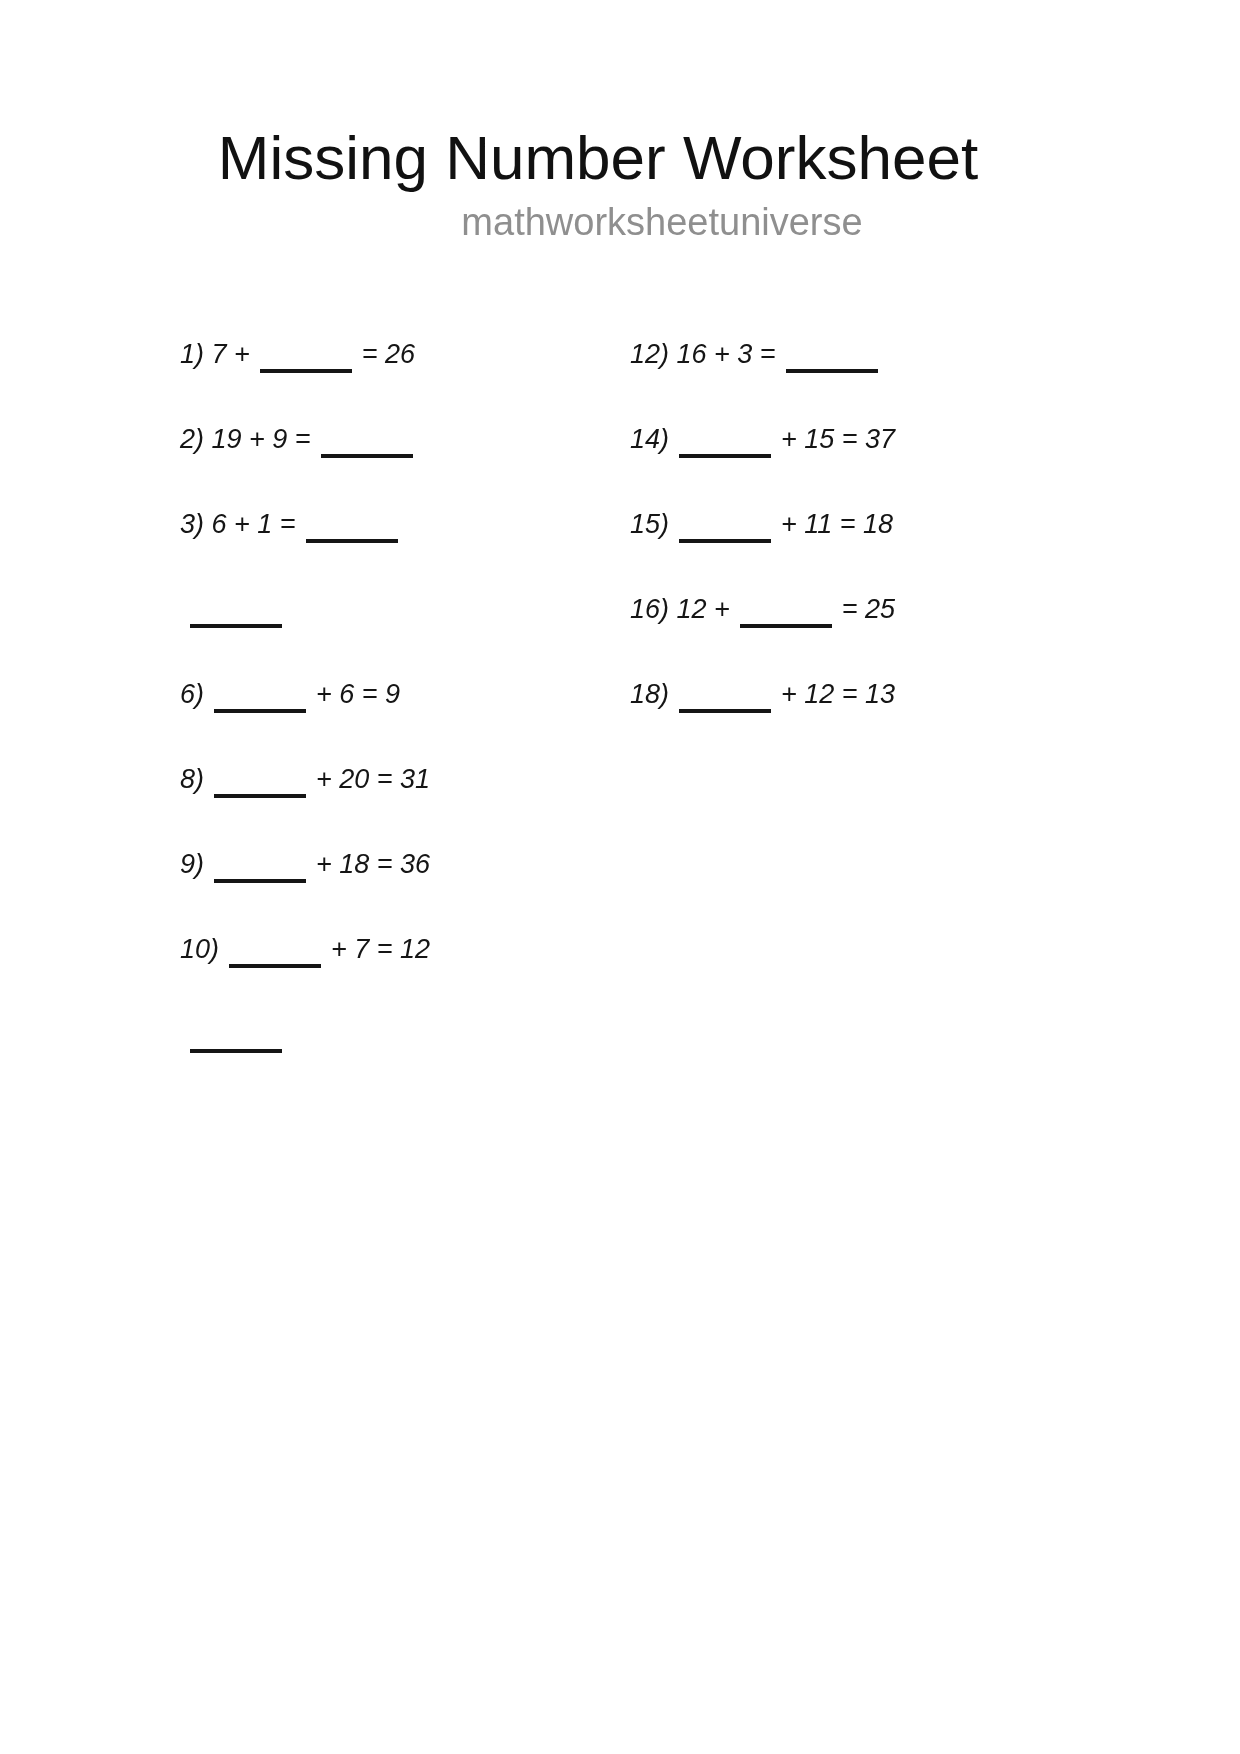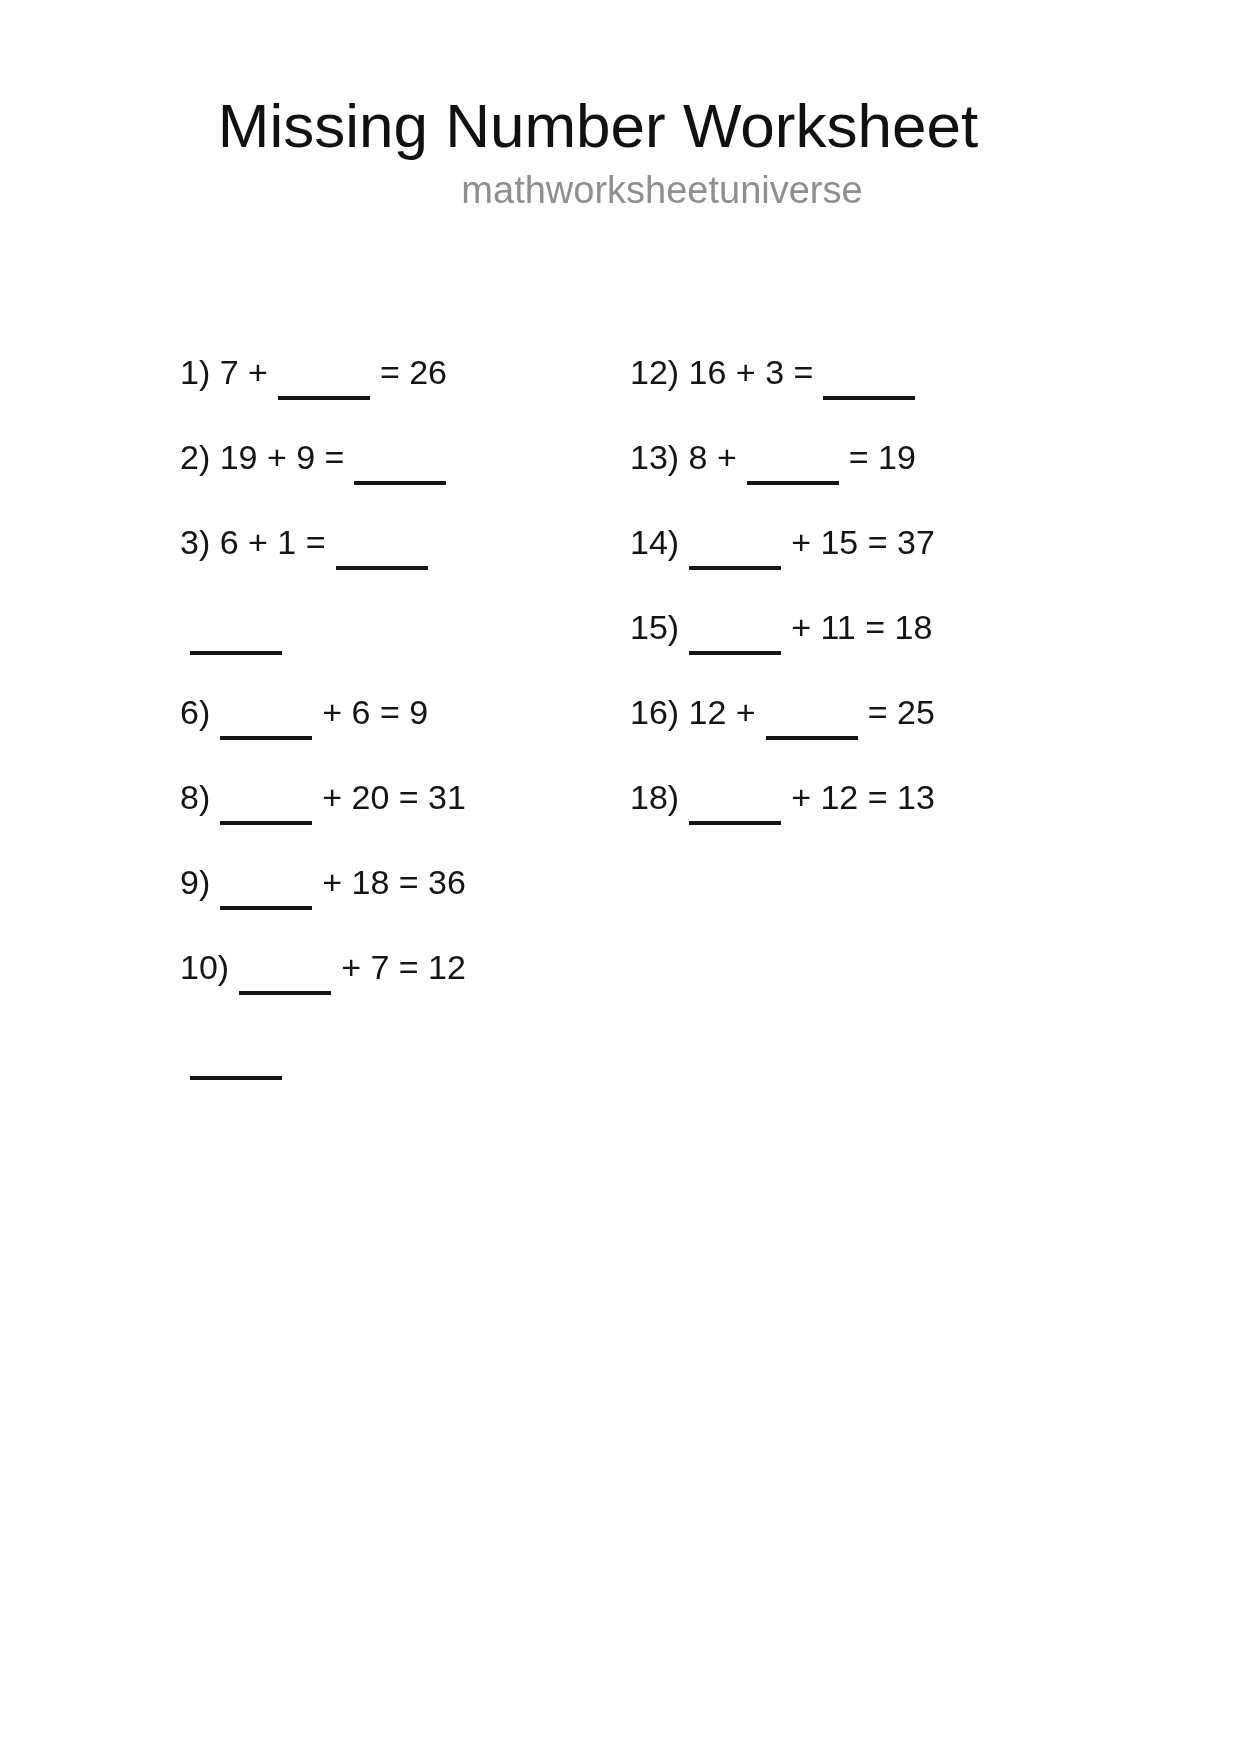--- a/index.html
+++ b/index.html
@@ -16,20 +16,21 @@
   }
   .page {
     position: relative;
     width: 1240px;
     height: 1754px;
     background: #ffffff;
   }
   .header {
     padding-top: 90px;
     text-align: center;
+    margin-top: 32px;
   }
   .title {
     font-size: 62px;
     line-height: 1.15;
     color: #111111;
     position: relative;
     left: -22px;
     letter-spacing: 0px;
   }
   .subtitle {
@@ -42,23 +43,24 @@
   .problems {
     display: grid;
     grid-template-rows: repeat(9, 85px);
     grid-template-columns: 450px 450px;
     grid-auto-flow: column;
     margin-top: 95px;
     margin-left: 180px;
   }
   .problem {
     display: flex;
-    align-items: flex-end;
-    font-size: 34px;
+    align-items: flex-start;
+    font-size: 27px;
     white-space: nowrap;
+    font-style: italic;
   }
   .ptext {
     display: inline-block;
   }
   .blank {
     display: inline-block;
     width: 92px;
     height: 30px;
     border-bottom: 4px solid #151515;
     margin: 0 10px -8px 10px;
@@ -122,25 +124,20 @@
     <div class="problem">
       <span class="blank"></span>
 
     </div>
     <div class="problem">
       <span class="ptext">12) 16 + 3 =</span>
       <span class="blank"></span>
 
     </div>
     <div class="problem">
-      <span class="ptext">13) 8 +</span>
-      <span class="blank"></span>
-      <span class="ptext">= 19</span>
-    </div>
-    <div class="problem">
       <span class="ptext">14)</span>
       <span class="blank"></span>
       <span class="ptext">+ 15 = 37</span>
     </div>
     <div class="problem">
       <span class="ptext">15)</span>
       <span class="blank"></span>
       <span class="ptext">+ 11 = 18</span>
     </div>
     <div class="problem">

